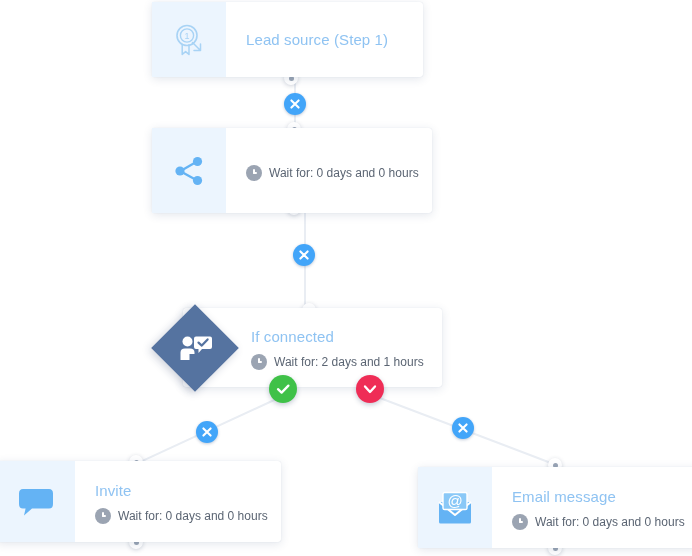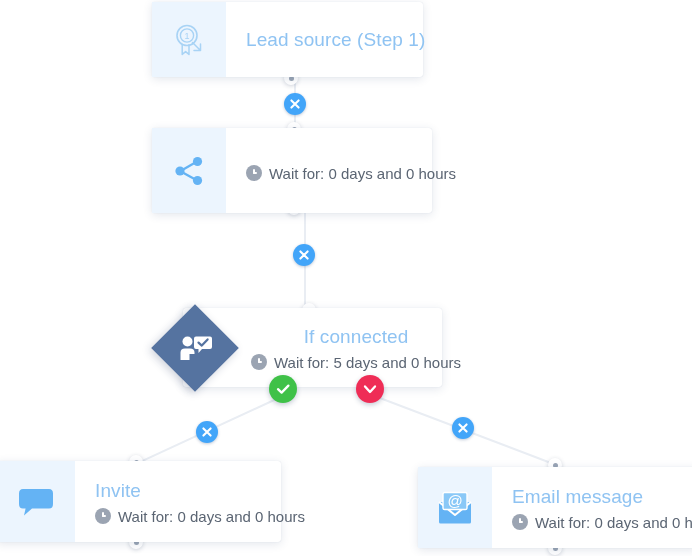--- a/index.html
+++ b/index.html
@@ -98,32 +98,32 @@
   }
   .card-body {
     flex: 1 1 auto;
     display: flex;
     flex-direction: column;
     justify-content: center;
     padding: 0 16px 0 20px;
   }
   .card-title {
     color: #8fc3f2;
-    font-size: 19px;
+    font-size: 15px;
     line-height: 24px;
     letter-spacing: .1px;
     white-space: nowrap;
   }
   .card-sub {
     display: flex;
     align-items: center;
     gap: 7px;
     margin-top: 5px;
     color: #5b6573;
-    font-size: 15px;
+    font-size: 12px;
     line-height: 17px;
     white-space: nowrap;
   }
   .clock {
     flex: 0 0 16px;
     width: 16px; height: 16px;
     border-radius: 50%;
     background: #9ba4b2;
     position: relative;
   }
@@ -246,25 +246,25 @@
     </div>
     <div class="card-body">
       <div class="card-sub">
         <span class="clock"></span>
         <span>Wait for: 0 days and 0 hours</span>
       </div>
     </div>
   </div>
 
   <div class="card" style="left:183px; top:308px; width:259px; height:79px;">
-    <div class="card-body" style="padding-left:68px;text-align:center;">
+    <div class="card-body" style="padding-left:68px;">
       <div class="card-title">If connected</div>
       <div class="card-sub">
         <span class="clock"></span>
-        <span>Wait for: 5 days and 0 hours</span>
+        <span>Wait for: 2 days and 1 hours</span>
       </div>
     </div>
   </div>
 
   <div class="diamond-wrap" style="left:152px; top:305px;">
     <div class="diamond"></div>
     <svg class="diamond-glyph" viewBox="0 0 40 40">
       <circle cx="12.5" cy="13.5" r="5" fill="#ffffff"></circle>
       <path d="M5.5 32 L5.5 24.5 Q5.5 20.5 10 20.5 L15 20.5 Q19.5 20.5 19.5 24.5 L19.5 26 L14.5 26 L14.5 32 Z" fill="#ffffff"></path>
       <path d="M21 8.5 L35 8.5 Q37 8.5 37 10.5 L37 19 Q37 21 35 21 L27 21 L23.5 25 L23.5 21 L21 21 Q19 21 19 19 L19 10.5 Q19 8.5 21 8.5 Z" fill="#ffffff"></path>

